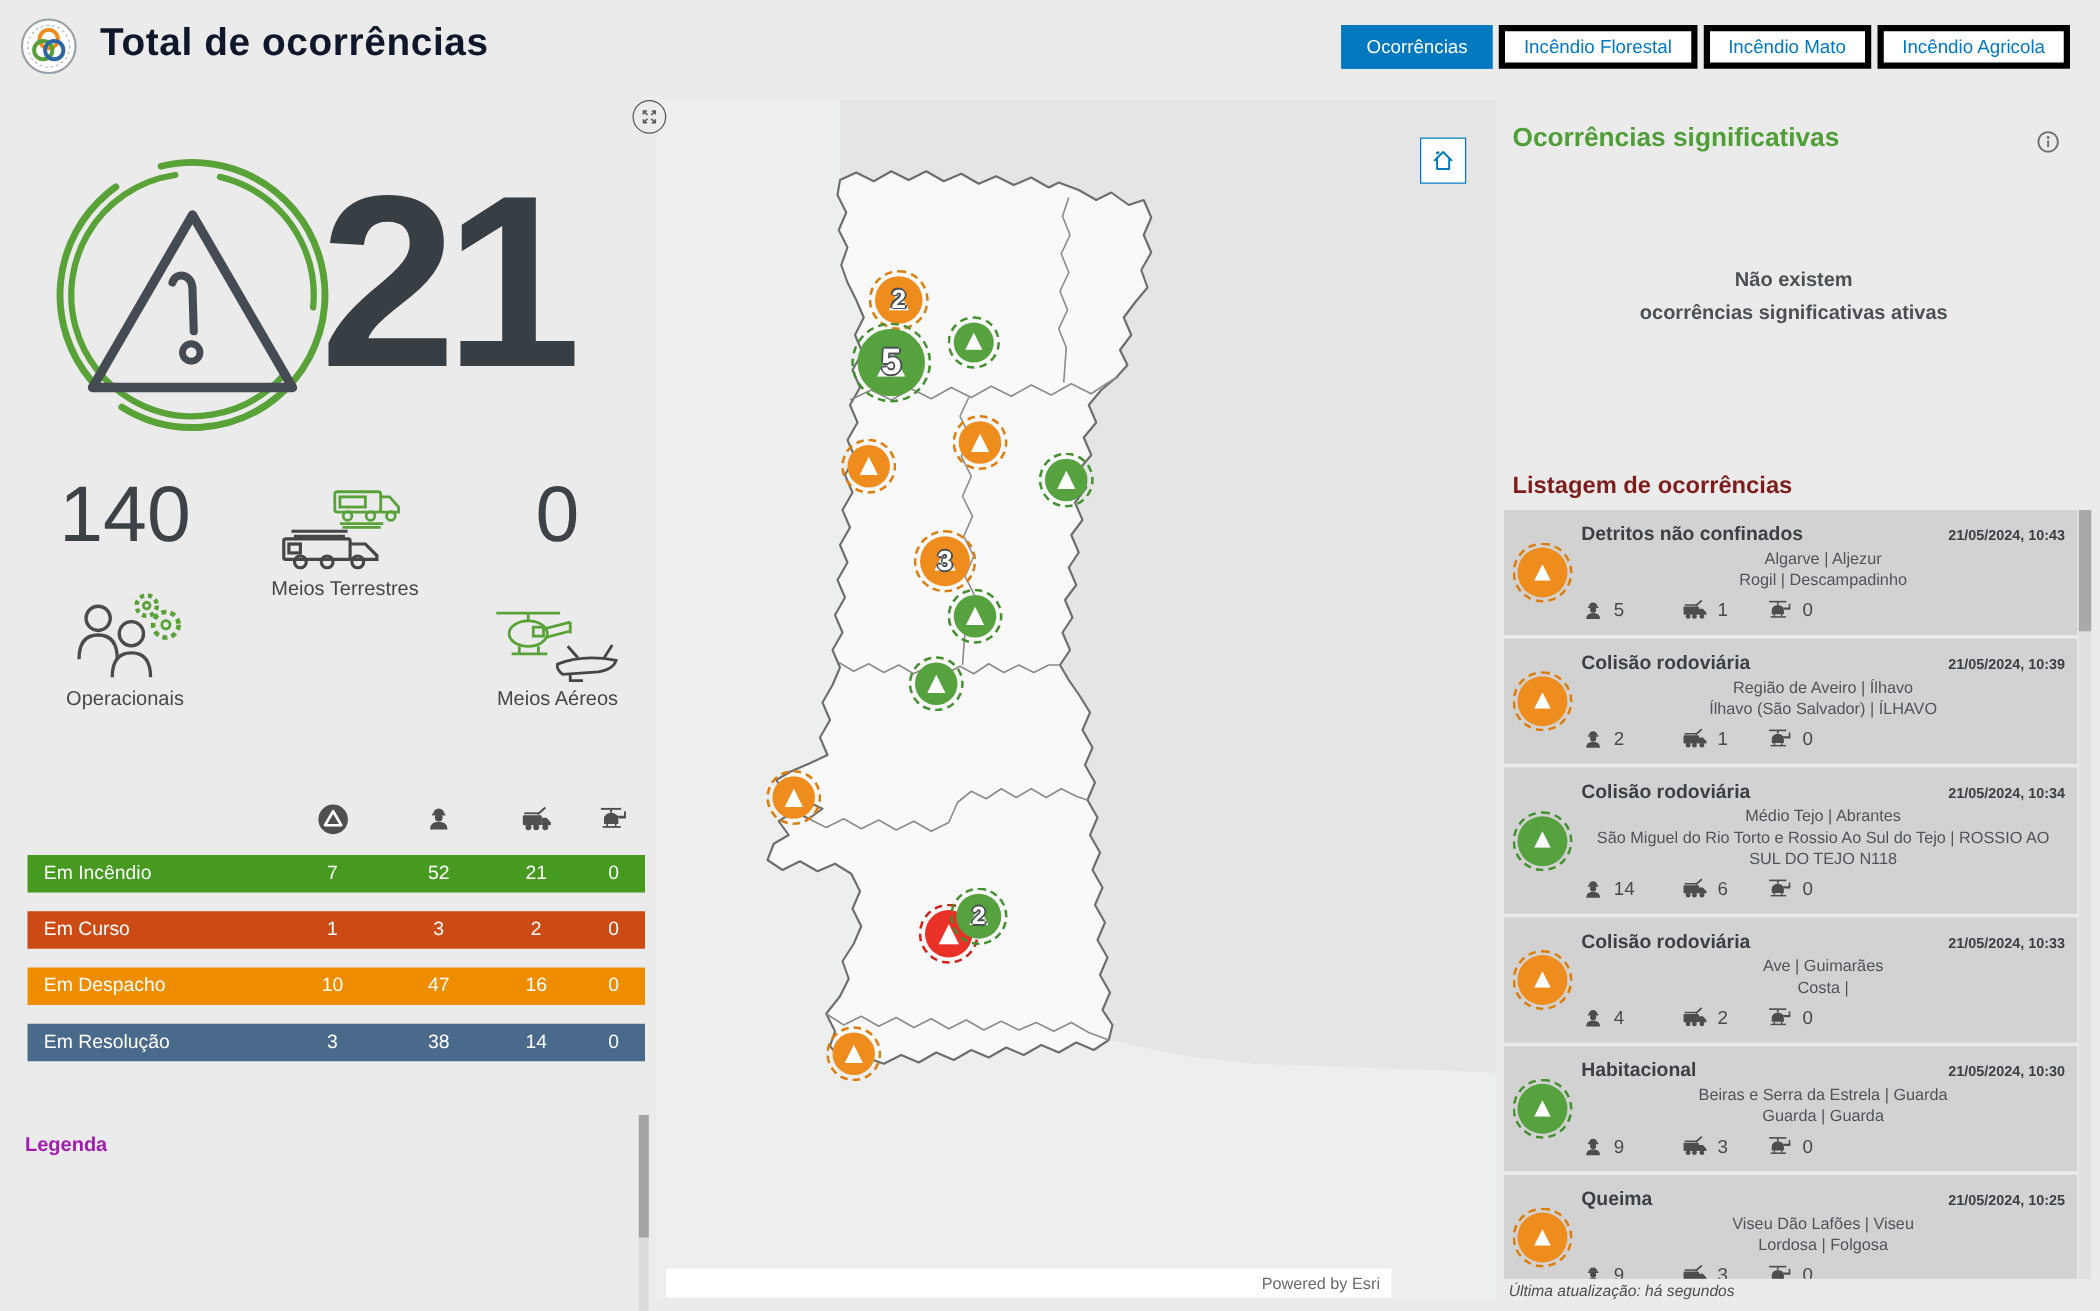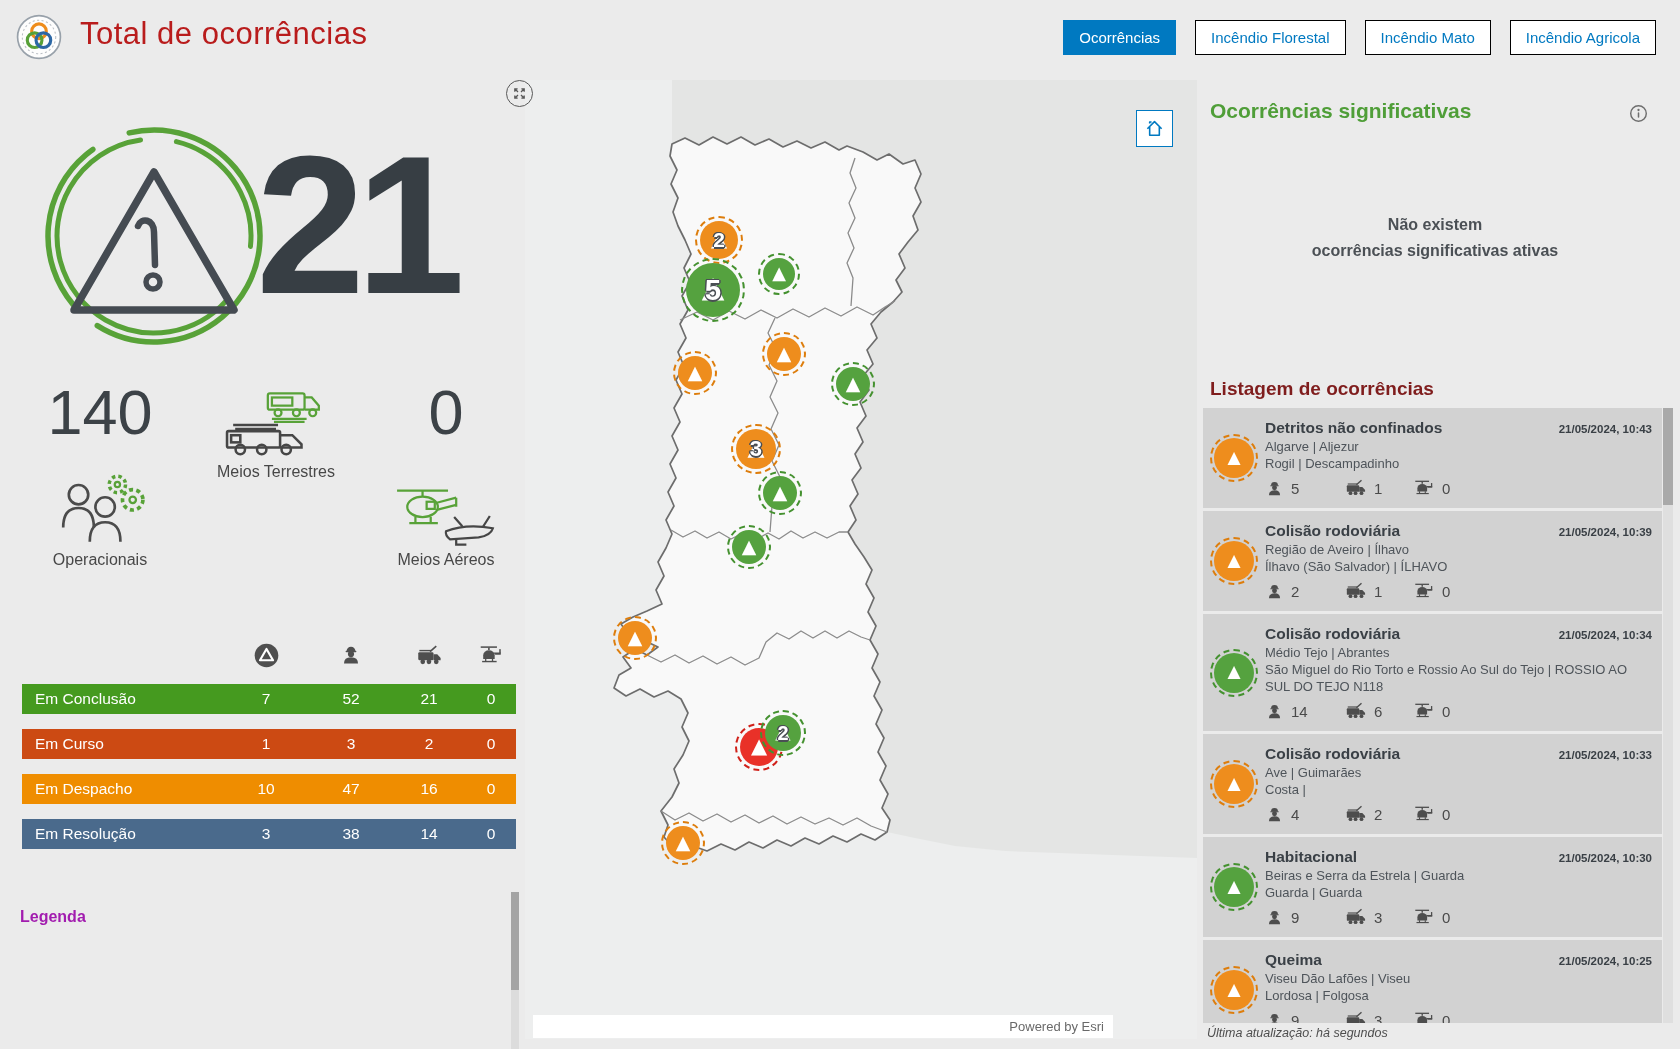--- a/index.html
+++ b/index.html
@@ -3,25 +3,25 @@
 <meta charset="utf-8">
 <title>Total de ocorrências</title>
 <style>
   * { margin:0; padding:0; box-sizing:border-box; }
   html,body { width:1680px; height:1049px; overflow:hidden; }
   body { background:#ebebeb; font-family:"Liberation Sans","DejaVu Sans",sans-serif; color:#3a4046; }
   #app { position:relative; width:1680px; height:1049px; }
 
   
   .logo { position:absolute; left:16px; top:14px; width:46px; height:46px; }
-  .page-title { position:absolute; left:80px; top:16px; font-size:31px; font-weight:400; color:#b91c1c; letter-spacing:.5px; }
+  .page-title { position:absolute; left:80px; top:16px; font-size:31px; font-weight:700; color:#0f172a; letter-spacing:.5px; }
 
   #tabs { position:absolute; top:20px; right:24px; display:flex; gap:5px; }
   .tab { font-family:inherit; font-size:15px; height:35px; padding:0 15px; background:#fff; color:#0079c1;
-         border:1px solid #000000; cursor:pointer;margin-left:14px; }
+         border:5px solid #000000; cursor:pointer; }
   .tab.active { background:#0079c1; color:#fff; border-color:#0079c1; }
 
   
   .kpi-icon { position:absolute; left:38px; top:120px; width:232px; height:232px; }
   .kpi-num { position:absolute; left:256px; top:128px; font-size:196px; line-height:1; font-weight:bold;
              letter-spacing:-9px; color:#373e44; }
 
   .stat { position:absolute; top:368px; width:168px; text-align:center; }
   .stat .num { font-size:63px; color:#3c4247; height:88px; line-height:88px; }
   .stat .sicon { height:92px; display:flex; align-items:flex-end; justify-content:center; }
@@ -75,21 +75,21 @@
   .item { position:relative; background:#d2d2d2; margin-bottom:3px; padding:9px 10px 9px 62px; cursor:pointer; }
   .item .mk { position:absolute; left:11px; top:50%; transform:translateY(-50%); width:40px; height:40px;
     border-radius:50%; display:flex; align-items:center; justify-content:center; }
   .item .mk::after { content:''; position:absolute; inset:-4px; border:2px dashed transparent; border-radius:50%; }
   .item .mk .tri { font-family:"DejaVu Sans",sans-serif; color:#fff; font-size:17px; line-height:1; transform:translateY(-1px); }
   .item .mk.orange { background:#ee8d1d; } .item .mk.orange::after { border-color:#dd7d0c; }
   .item .mk.green  { background:#55a23f; } .item .mk.green::after  { border-color:#44912f; }
   .it-head { display:flex; align-items:baseline; }
   .it-title { font-size:15.5px; font-weight:bold; color:#3a4046; line-height:21px; }
   .it-time { margin-left:auto; font-size:11.5px; font-weight:bold; color:#3a4046; white-space:nowrap; padding-left:8px; }
-  .it-line { font-size:13px; color:#4e545a; line-height:17px; }
+  .it-line { font-size:13px; color:#4e545a; line-height:17px;text-align:center; }
   .it-counts { display:flex; align-items:center; margin-top:5px; color:#4d4d4d; }
   .it-counts .grp { display:flex; align-items:center; gap:7px; }
   .it-counts .grp:nth-child(1){ width:80px; } .it-counts .grp:nth-child(2){ width:68px; } 
   .it-counts .num { font-size:15px; color:#4a4a4a; }
 
   .list-scroll { position:absolute; left:1663px; top:408px; width:10px; height:615px; background:#dfdfdf; }
   .list-scroll .thumb { width:10px; height:97px; background:#a9a9a9; }
   .last-update { position:absolute; left:1207px; top:1026px; font-size:12.5px; font-style:italic; color:#4e4e4e; }
 </style>
 </head>
@@ -244,21 +244,21 @@
           </svg>
         </span>
     <span class="hic">
           <svg width="26" height="26">
             <use href="#i-heli"></use>
           </svg>
         </span>
   </div>
   <div id="srows">
         <div class="srow" style="background: rgb(69, 154, 31);">
-          <span class="slabel2">Em Conclusão</span>
+          <span class="slabel2">Em Incêndio</span>
           <span class="sval">7</span>
           <span class="sval">52</span>
           <span class="sval">21</span>
           <span class="sval">0</span>
         </div>
         <div class="srow" style="background: rgb(204, 74, 19);">
           <span class="slabel2">Em Curso</span>
           <span class="sval">1</span>
           <span class="sval">3</span>
           <span class="sval">2</span>

